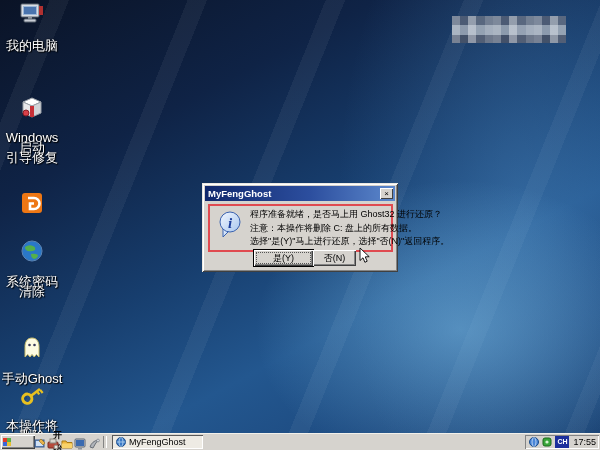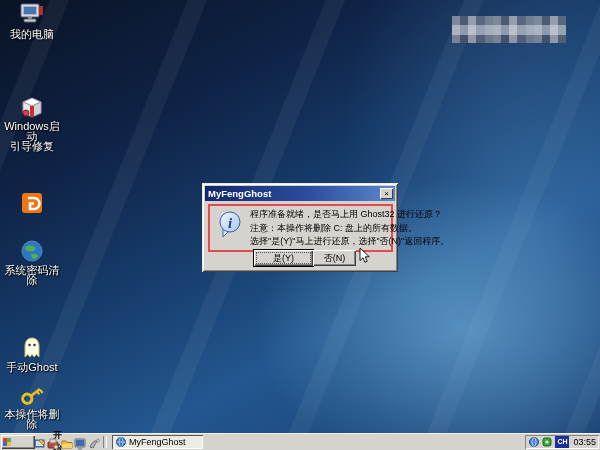--- a/index.html
+++ b/index.html
@@ -13,21 +13,21 @@
   }
   
   .watermark{position:absolute;left:452px;top:16px;width:114px;height:27px;opacity:.92;
     background:
       repeating-linear-gradient(90deg, rgba(255,255,255,0.38) 0 8px, rgba(255,255,255,0.10) 8px 16px, rgba(255,255,255,0.50) 16px 24px, rgba(255,255,255,0.18) 24px 33px, rgba(255,255,255,0.32) 33px 41px),
       linear-gradient(180deg,#3c4c66 0 9px,#8a98aa 9px 19px,#323f58 19px 27px);
   }
   
   .dicon{position:absolute;left:0;width:64px;text-align:center;cursor:default;}
   .ig{width:28px;height:26px;margin:0 auto;position:relative;}
-  .dlabel{margin-top:1px;font-size:11px;line-height:10px;color:#fff;text-shadow:1px 1px 1px #000,0 0 2px #000;white-space:pre-line;}
+  .dlabel{margin-top:13px;font-size:13px;line-height:10px;color:#fff;text-shadow:1px 1px 1px #000,0 0 2px #000;white-space:pre-line;}
   
   .win3d{background:#d6d3ce;box-shadow:inset 1px 1px 0 #ece9e2, inset -1px -1px 0 #404040, inset 2px 2px 0 #ffffff, inset -2px -2px 0 #848484;}
   .raised{background:#d6d3ce;box-shadow:inset 1px 1px 0 #ffffff, inset -1px -1px 0 #404040, inset -2px -2px 0 #848484;}
   
   .dialog{position:absolute;left:202px;top:183px;width:196px;height:89px;z-index:5;}
   .titlebar{position:absolute;left:3px;top:3px;right:3px;height:15px;
     background:linear-gradient(90deg,#10286c 0%,#2c4e9e 55%,#5c88cc 100%);
     display:flex;align-items:center;}
   .title{color:#fff;font-weight:bold;font-size:9.5px;padding-left:3px;flex:1;}
   .closebtn{width:13px;height:11px;margin-right:2px;background:#d6d3ce;
@@ -233,17 +233,17 @@
     <div class="tray">
       <svg width="10" height="10">
           <circle cx="5" cy="5" r="4.5" fill="#4a86d8" stroke="#1a4a88"></circle>
           <ellipse cx="5" cy="5" rx="2" ry="4.5" fill="none" stroke="#cfe0f4" stroke-width="0.8"></ellipse>
         </svg>
       <svg width="10" height="10">
           <rect x="1" y="1" width="8" height="8" rx="2" fill="#3aa63a" stroke="#1a6a1a"></rect>
           <circle cx="5" cy="5" r="1.6" fill="#d8f4d0"></circle>
         </svg>
       <span class="chbox">CH</span>
-      <span class="time">03:55</span>
+      <span class="time">17:55</span>
     </div>
   </div>
 
 </div>
 
 </body></html>

